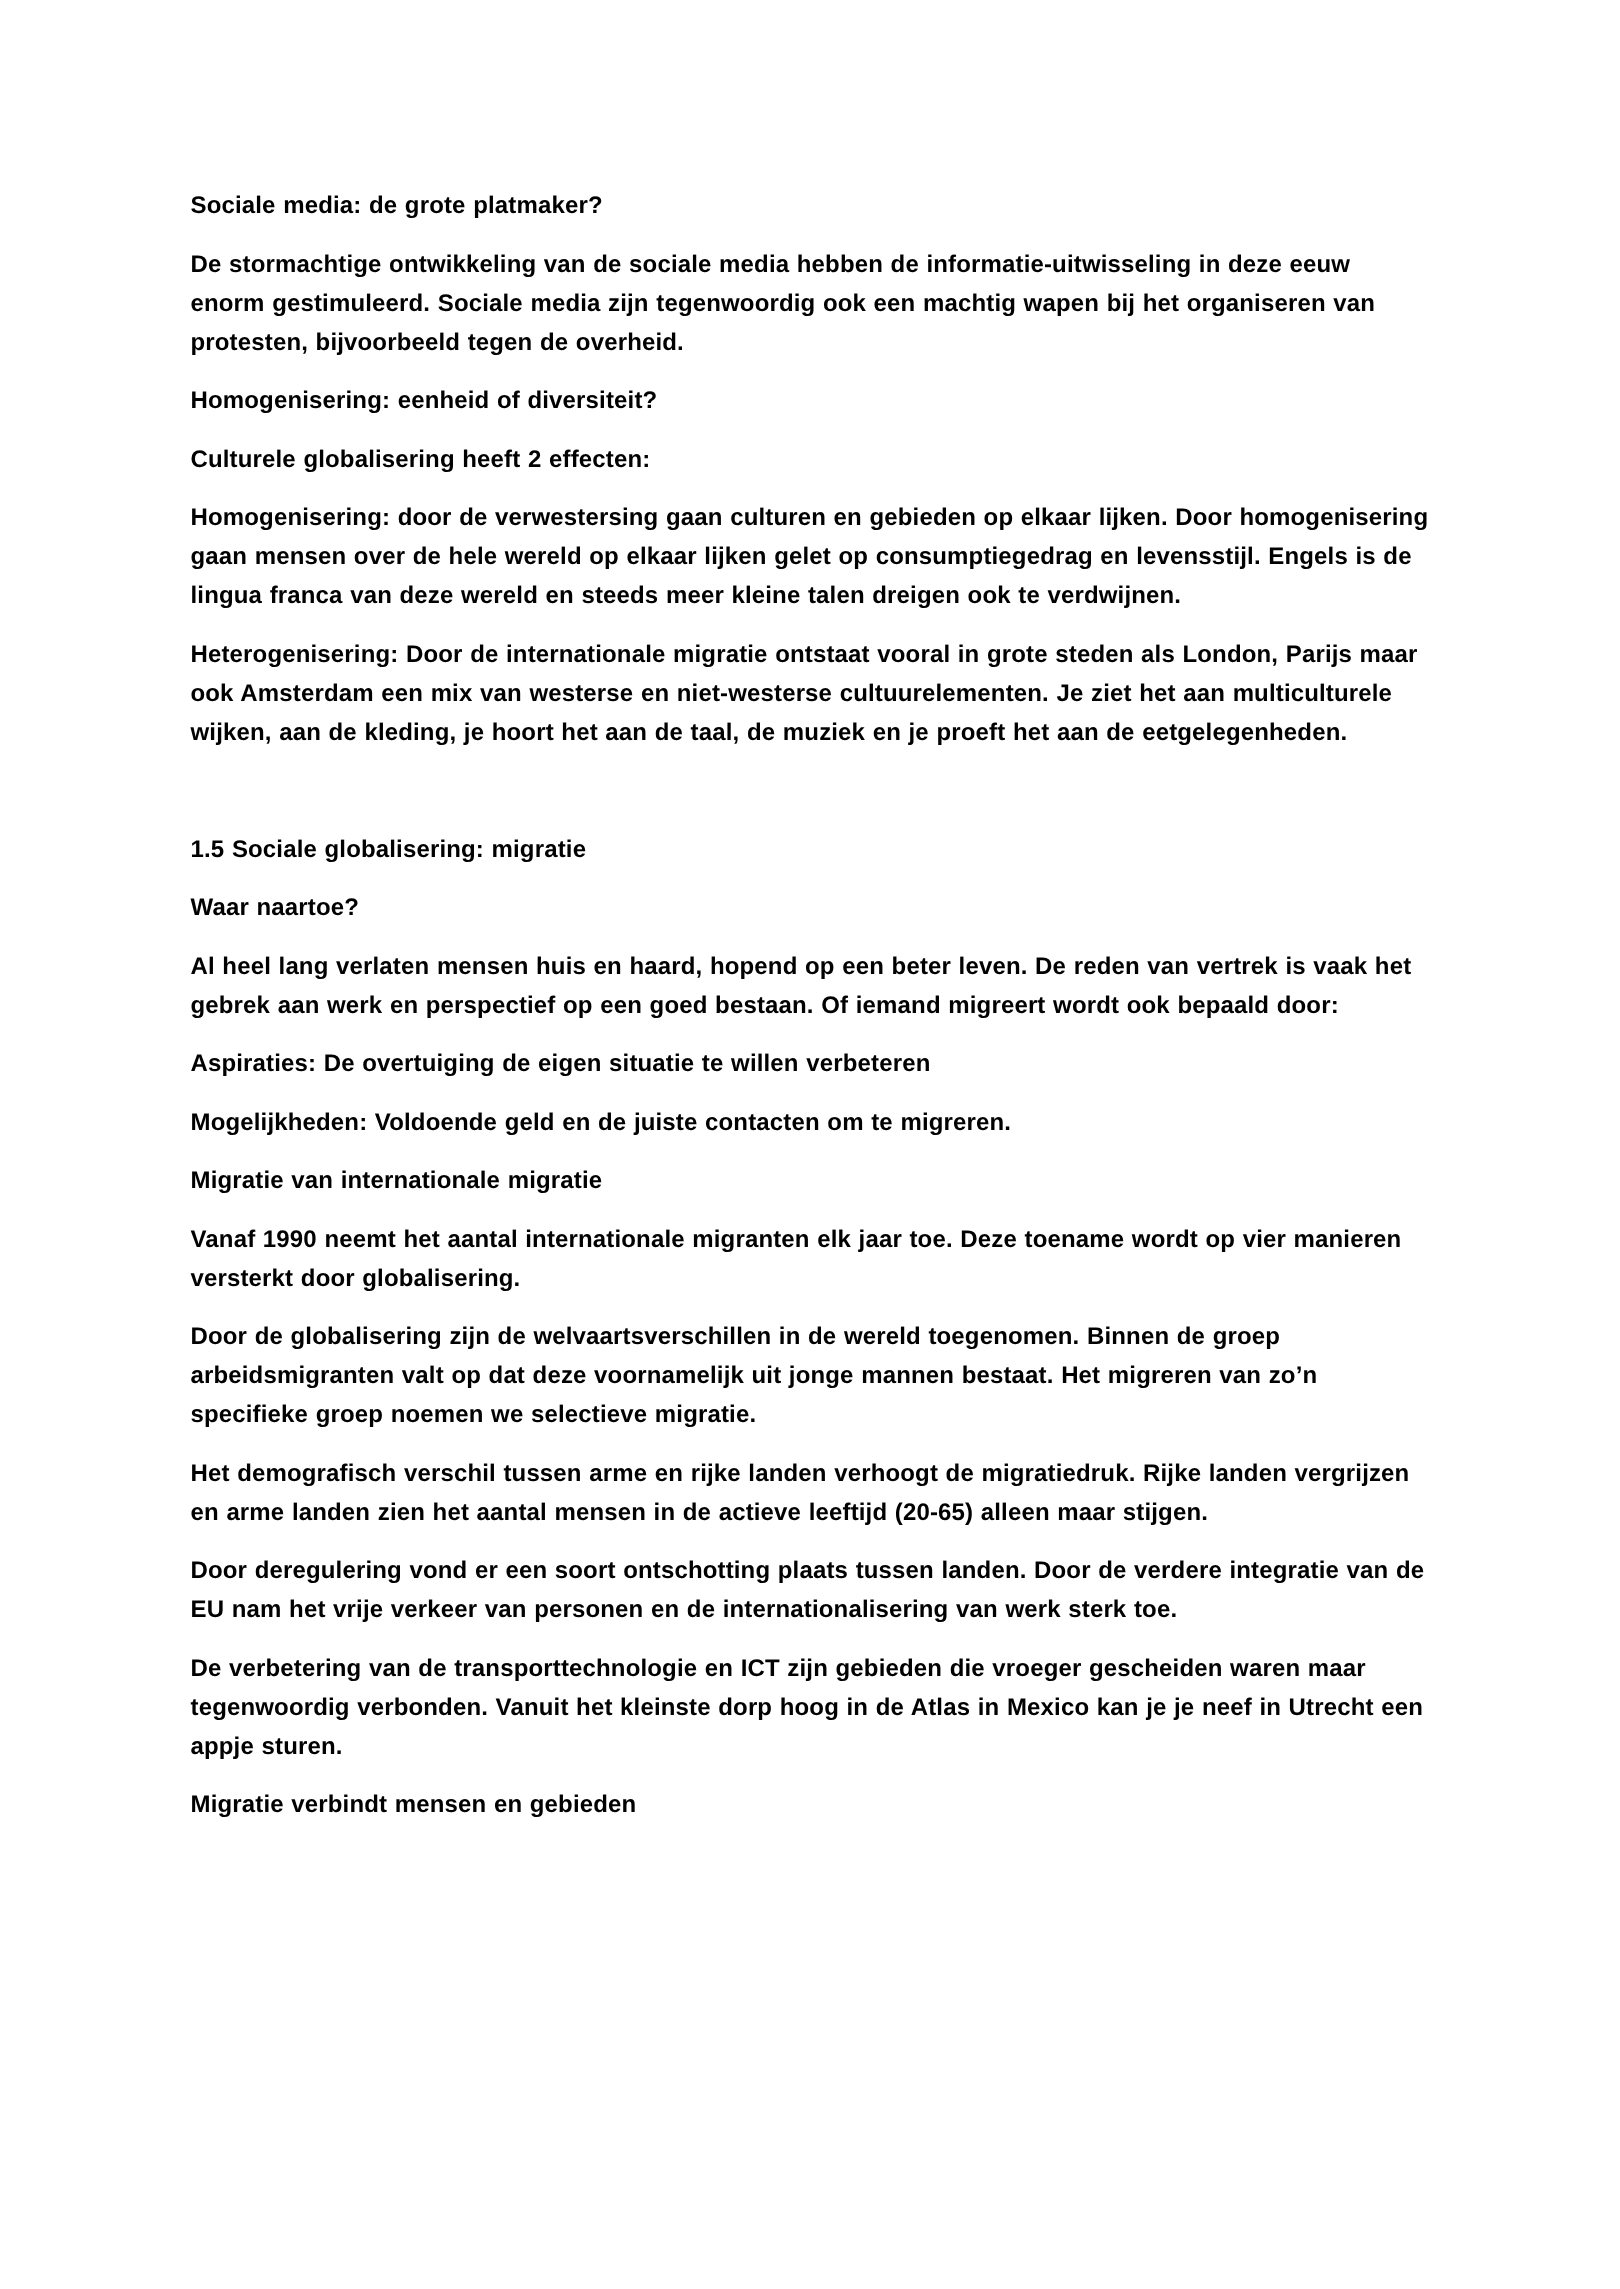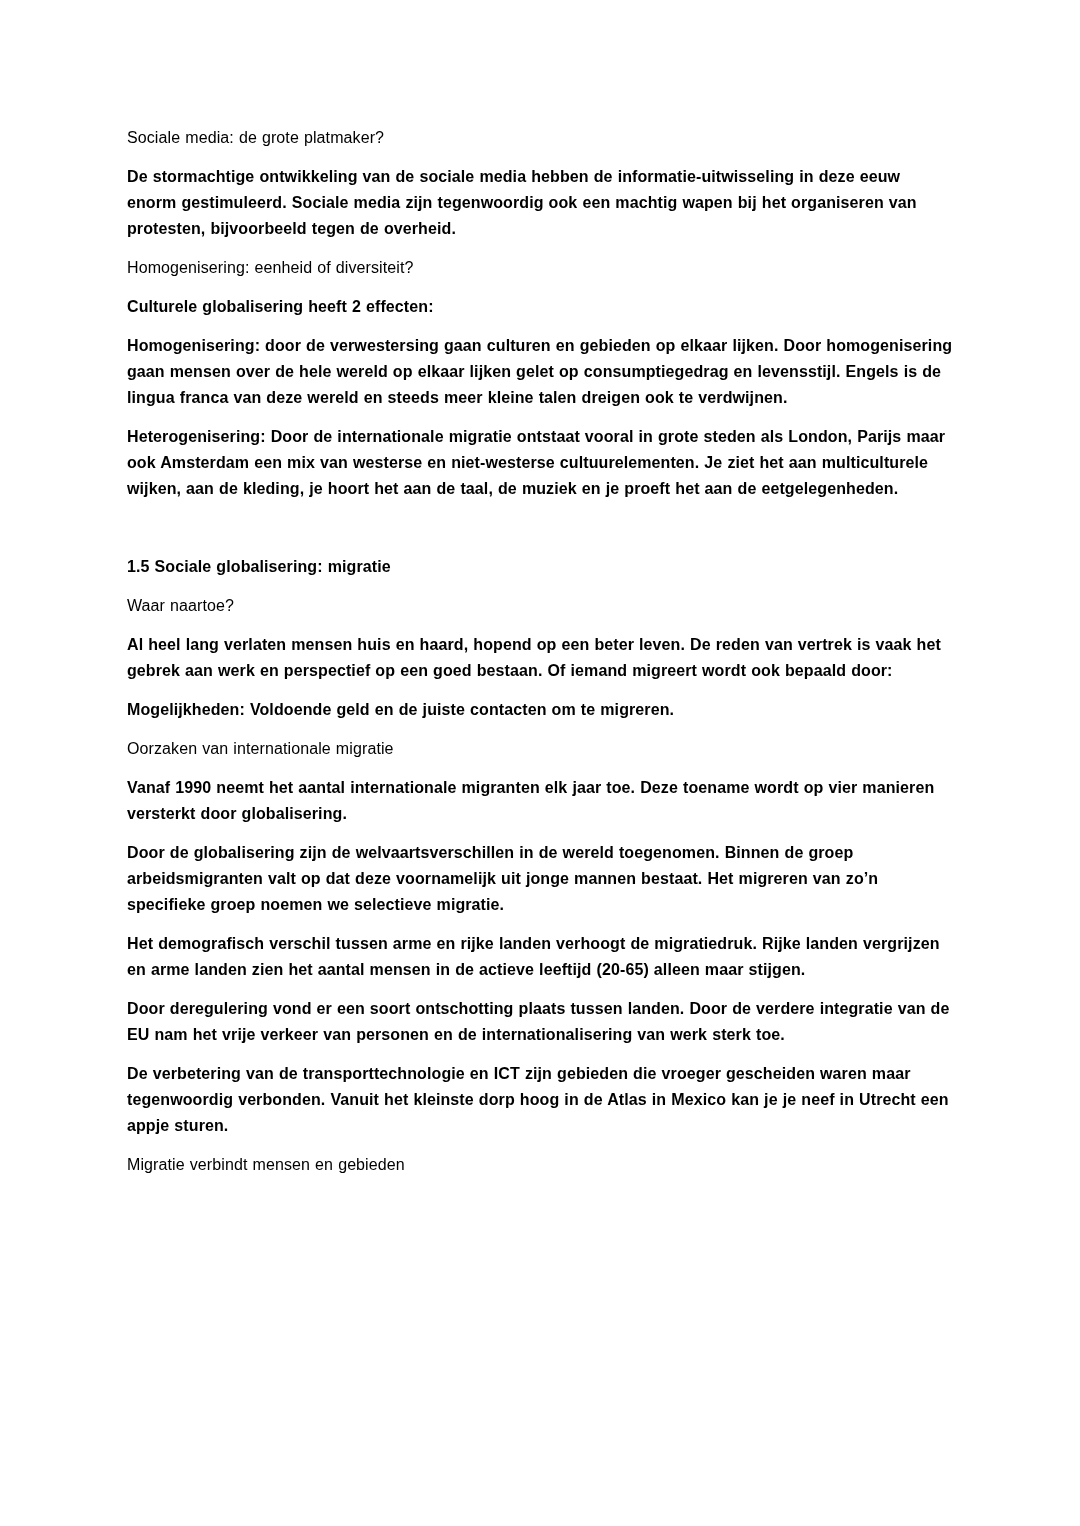--- a/index.html
+++ b/index.html
@@ -27,21 +27,21 @@
   .doc-content p,
   .doc-content h3 {
     margin: 0 0 13px 0;
     font-size: 16px;
     line-height: 26px;
     font-weight: 700;
     letter-spacing: 0.1px;
     word-spacing: 0.5px;
   }
   .doc-content h3 {
-    font-weight: 400;
+    font-weight: 700;
   }
   .doc-content .empty-line {
     height: 26px;
     margin: 0 0 13px 0;
   }
 </style>
 </head>
 <body>
 
 <div class="page">
@@ -49,22 +49,23 @@
       <h3>Sociale media: de grote platmaker?</h3>
       <p>De stormachtige ontwikkeling van de sociale media hebben de informatie-uitwisseling in deze eeuw enorm gestimuleerd. Sociale media zijn tegenwoordig ook een machtig wapen bij het organiseren van protesten, bijvoorbeeld tegen de overheid.</p>
       <h3>Homogenisering: eenheid of diversiteit?</h3>
       <p>Culturele globalisering heeft 2 effecten:</p>
       <p>Homogenisering: door de verwestersing gaan culturen en gebieden op elkaar lijken. Door homogenisering gaan mensen over de hele wereld op elkaar lijken gelet op consumptiegedrag en levensstijl. Engels is de lingua franca van deze wereld en steeds meer kleine talen dreigen ook te verdwijnen.</p>
       <p>Heterogenisering: Door de internationale migratie ontstaat vooral in grote steden als London, Parijs maar ook Amsterdam een mix van westerse en niet-westerse cultuurelementen. Je ziet het aan multiculturele wijken, aan de kleding, je hoort het aan de taal, de muziek en je proeft het aan de eetgelegenheden.</p>
       <p class="empty-line"></p>
       <p>1.5 Sociale globalisering: migratie</p>
       <h3>Waar naartoe?</h3>
       <p>Al heel lang verlaten mensen huis en haard, hopend op een beter leven. De reden van vertrek is vaak het gebrek aan werk en perspectief op een goed bestaan. Of iemand migreert wordt ook bepaald door:</p>
+      <p>Aspiraties: De overtuiging de eigen situatie te willen verbeteren</p>
       <p>Mogelijkheden: Voldoende geld en de juiste contacten om te migreren.</p>
-      <h3>Oorzaken van internationale migratie</h3>
+      <h3>Migratie van internationale migratie</h3>
       <p>Vanaf 1990 neemt het aantal internationale migranten elk jaar toe. Deze toename wordt op vier manieren versterkt door globalisering.</p>
       <p>Door de globalisering zijn de welvaartsverschillen in de wereld toegenomen. Binnen de groep arbeidsmigranten valt op dat deze voornamelijk uit jonge mannen bestaat. Het migreren van zo’n specifieke groep noemen we selectieve migratie.</p>
       <p>Het demografisch verschil tussen arme en rijke landen verhoogt de migratiedruk. Rijke landen vergrijzen en arme landen zien het aantal mensen in de actieve leeftijd (20-65) alleen maar stijgen.</p>
       <p>Door deregulering vond er een soort ontschotting plaats tussen landen. Door de verdere integratie van de EU nam het vrije verkeer van personen en de internationalisering van werk sterk toe.</p>
       <p>De verbetering van de transporttechnologie en ICT zijn gebieden die vroeger gescheiden waren maar tegenwoordig verbonden. Vanuit het kleinste dorp hoog in de Atlas in Mexico kan je je neef in Utrecht een appje sturen.</p>
       <h3>Migratie verbindt mensen en gebieden</h3>
     </div>
 </div>
 
 </body></html>

